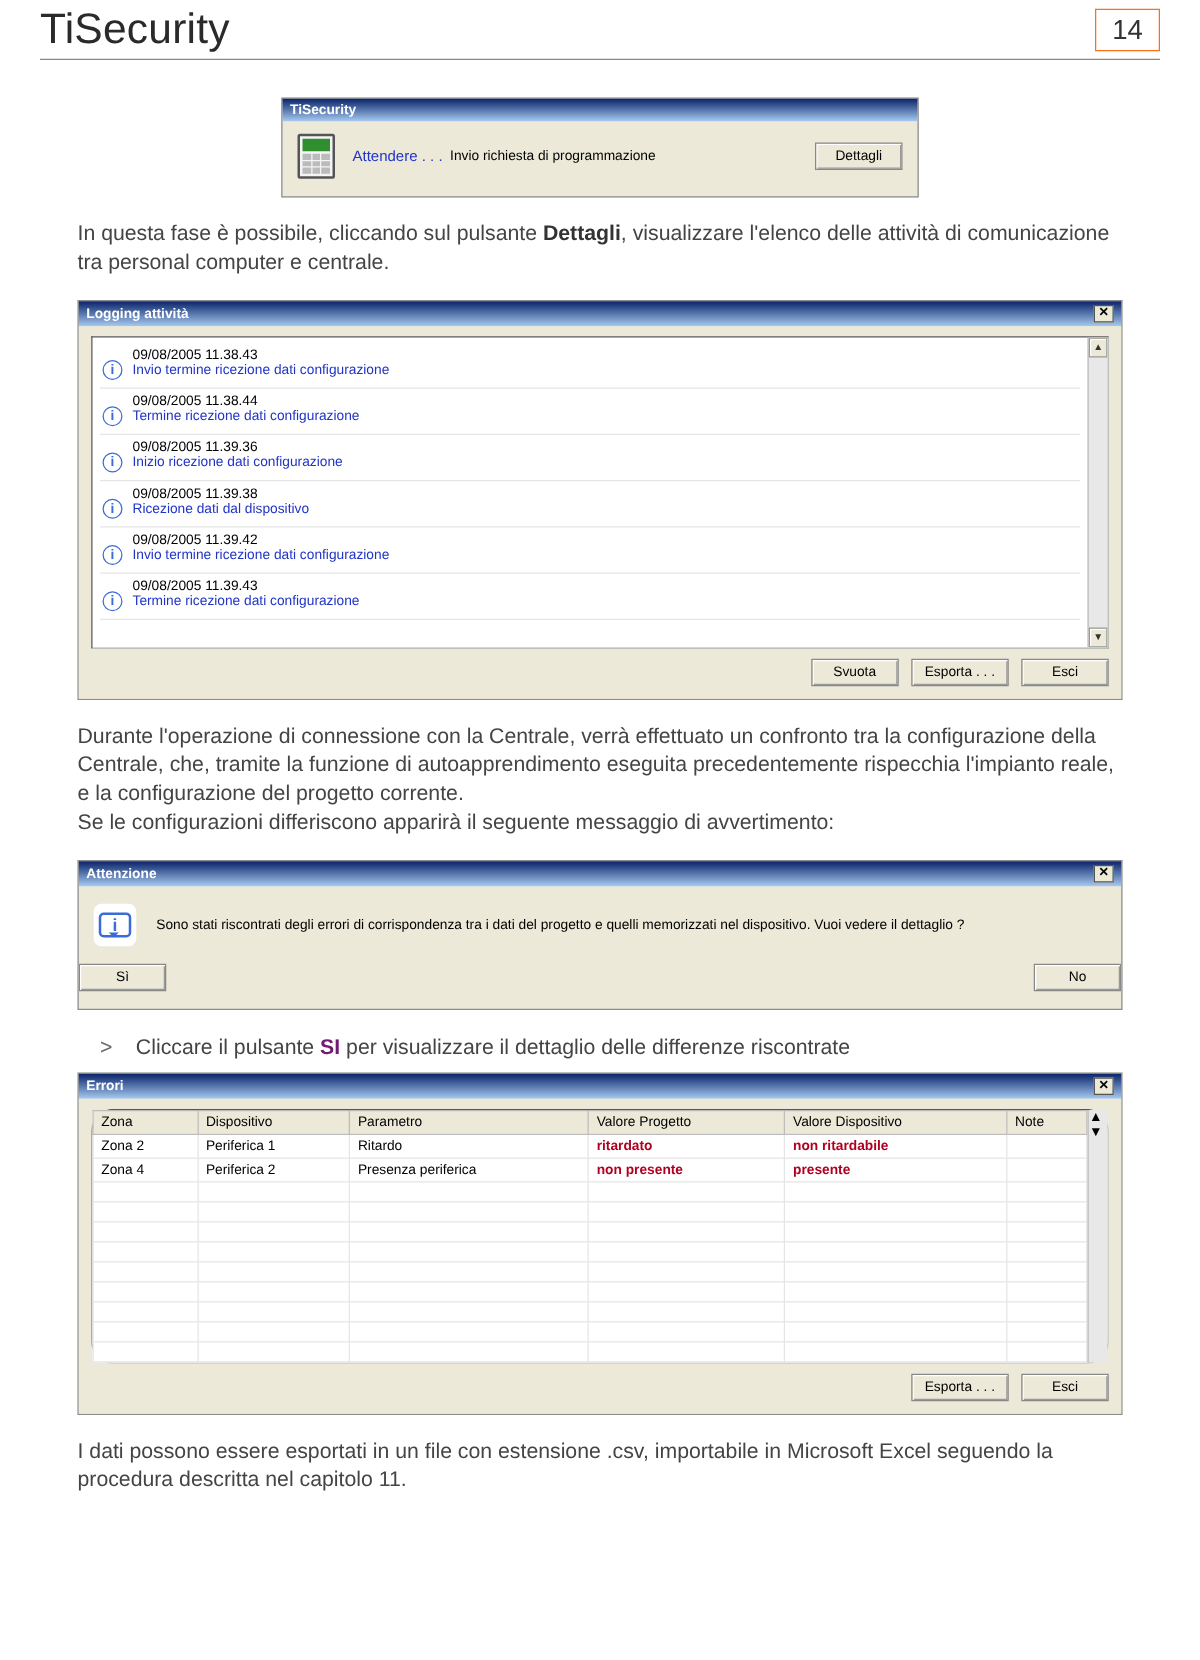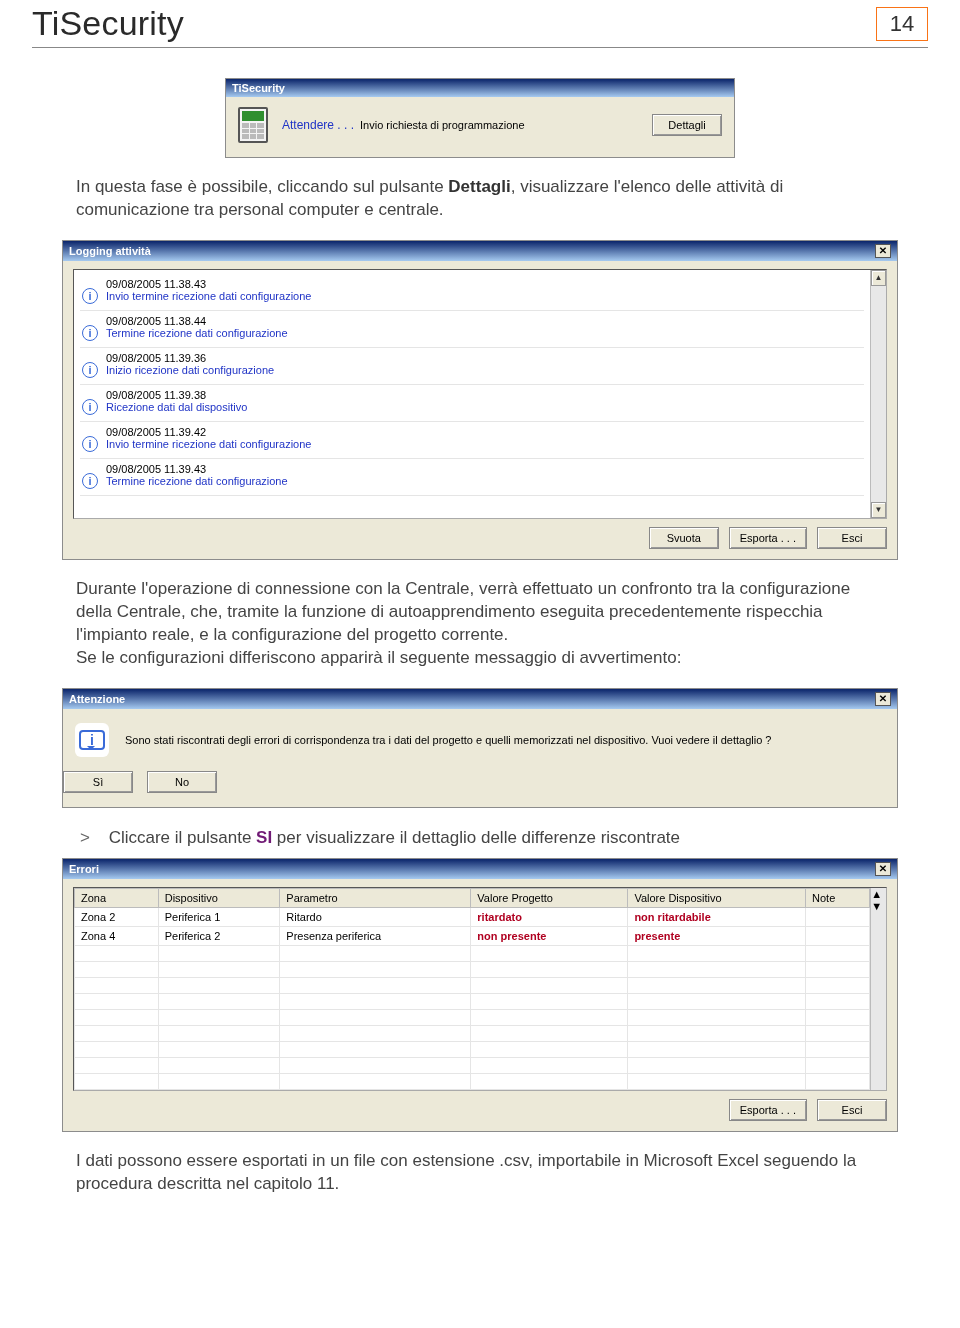--- a/index.html
+++ b/index.html
@@ -5,21 +5,21 @@
   * { box-sizing: border-box; margin: 0; padding: 0; }
   html, body { background: #fff; font-family: "Helvetica Neue", Arial, sans-serif; color: #222; }
   .page { width: 960px; margin: 0 auto; padding: 0 32px 40px 32px; }
 
   
   .page-header { display: flex; align-items: center; justify-content: space-between; padding: 4px 0 0 0; }
   .page-title { font-size: 34px; font-weight: 300; letter-spacing: 0.2px; color: #2a2a2a; }
   .page-number-box { width: 52px; height: 34px; border: 1px solid #f97316; display: flex; align-items: center; justify-content: center; font-size: 22px; color: #333; }
   .header-rule { border: none; border-top: 1.5px solid #888; margin-top: 4px; }
 
-  .body-text { font-size: 17px; line-height: 1.35; color: #444; margin: 18px 44px; }
+  .body-text { font-size: 17px; line-height: 1.35; color: #444; margin: 18px 30px; }
   .body-text .bold { font-weight: 700; color: #333; }
 
   
   .panel { margin: 10px 30px 8px 30px; border: 1px solid #8c8c8c; background: #ece9d8; font-family: Tahoma, Arial, sans-serif; font-size: 11px; color: #000; }
   .panel .titlebar { background: linear-gradient(#0a246a, #a6caf0); color: #fff; font-weight: bold; font-size: 11px; padding: 3px 6px; display: flex; align-items: center; justify-content: space-between; }
   .panel .titlebar .close { width: 16px; height: 14px; background: #ece9d8; border: 1px solid #555; color: #000; display: flex; align-items: center; justify-content: center; font-size: 10px; line-height: 1; }
   .panel-body { padding: 8px 10px 10px 10px; background: #ece9d8; }
   .panel-surface { background: #fff; border: 1px inset #aaa; }
 
   
@@ -47,29 +47,29 @@
   .logging .scroll-btn { height: 16px; background: #ece9d8; border: 1px solid #999; box-shadow: inset 1px 1px 0 #fff; display:flex; align-items:center; justify-content:center; font-size:8px; color:#333; }
   .logging .scroll-track { flex: 1; }
   .logging .btn-row { display: flex; gap: 10px; justify-content: flex-end; padding-top: 8px; }
 
   
   .attention .row { display: flex; align-items: center; gap: 16px; padding: 14px 12px 8px 12px; }
   .attention .msg-icon { width: 34px; height: 34px; border-radius: 6px; background: #fff; display:flex; align-items:center; justify-content:center; position: relative; }
   .attention .msg-icon .bubble { width: 26px; height: 20px; border: 2px solid #3a6bd8; border-radius: 4px; position: relative; display:flex; align-items:center; justify-content:center; font-weight:bold; color:#3a6bd8; font-size:14px; }
   .attention .msg-icon .bubble::after { content:""; position:absolute; bottom:-6px; left:6px; width:0; height:0; border:4px solid transparent; border-top-color:#3a6bd8; }
   .attention .msg-text { flex: 1; font-size: 11px; }
-  .attention .btns { display: flex; gap: 14px; justify-content: flex-start; padding: 6px 0 14px 0; }
+  .attention .btns { display: flex; gap: 14px; justify-content: space-between; padding: 6px 0 14px 0; }
 
   
   .step-line { margin: 20px 30px 8px 48px; font-size: 17px; color: #444; }
   .step-line .gt { color: #666; margin-right: 14px; }
   .step-line .bold { font-weight: 700; color: #701a75; }
 
   
-  .errors .table-wrap { display: flex; }
+  .errors .table-wrap { display: flex; border-radius: 18px; }
   .errors table { width: 100%; border-collapse: collapse; background: #fff; font-size: 11px; }
   .errors thead th { background: #ece9d8; border: 1px solid #bcbcbc; font-weight: normal; text-align: left; padding: 3px 6px; }
   .errors tbody td { border: 1px solid #e5e5e5; padding: 3px 6px; height: 16px; }
   .errors tbody td.diff { color: #b00020; font-weight: bold; }
   .errors .scrollbar { width: 16px; background: #e8e8e8; border-left: 1px solid #bbb; display:flex; flex-direction:column; }
   .errors .btn-row { display: flex; gap: 10px; justify-content: flex-end; padding-top: 8px; }
 
 </style>
 </head>
 <body>

